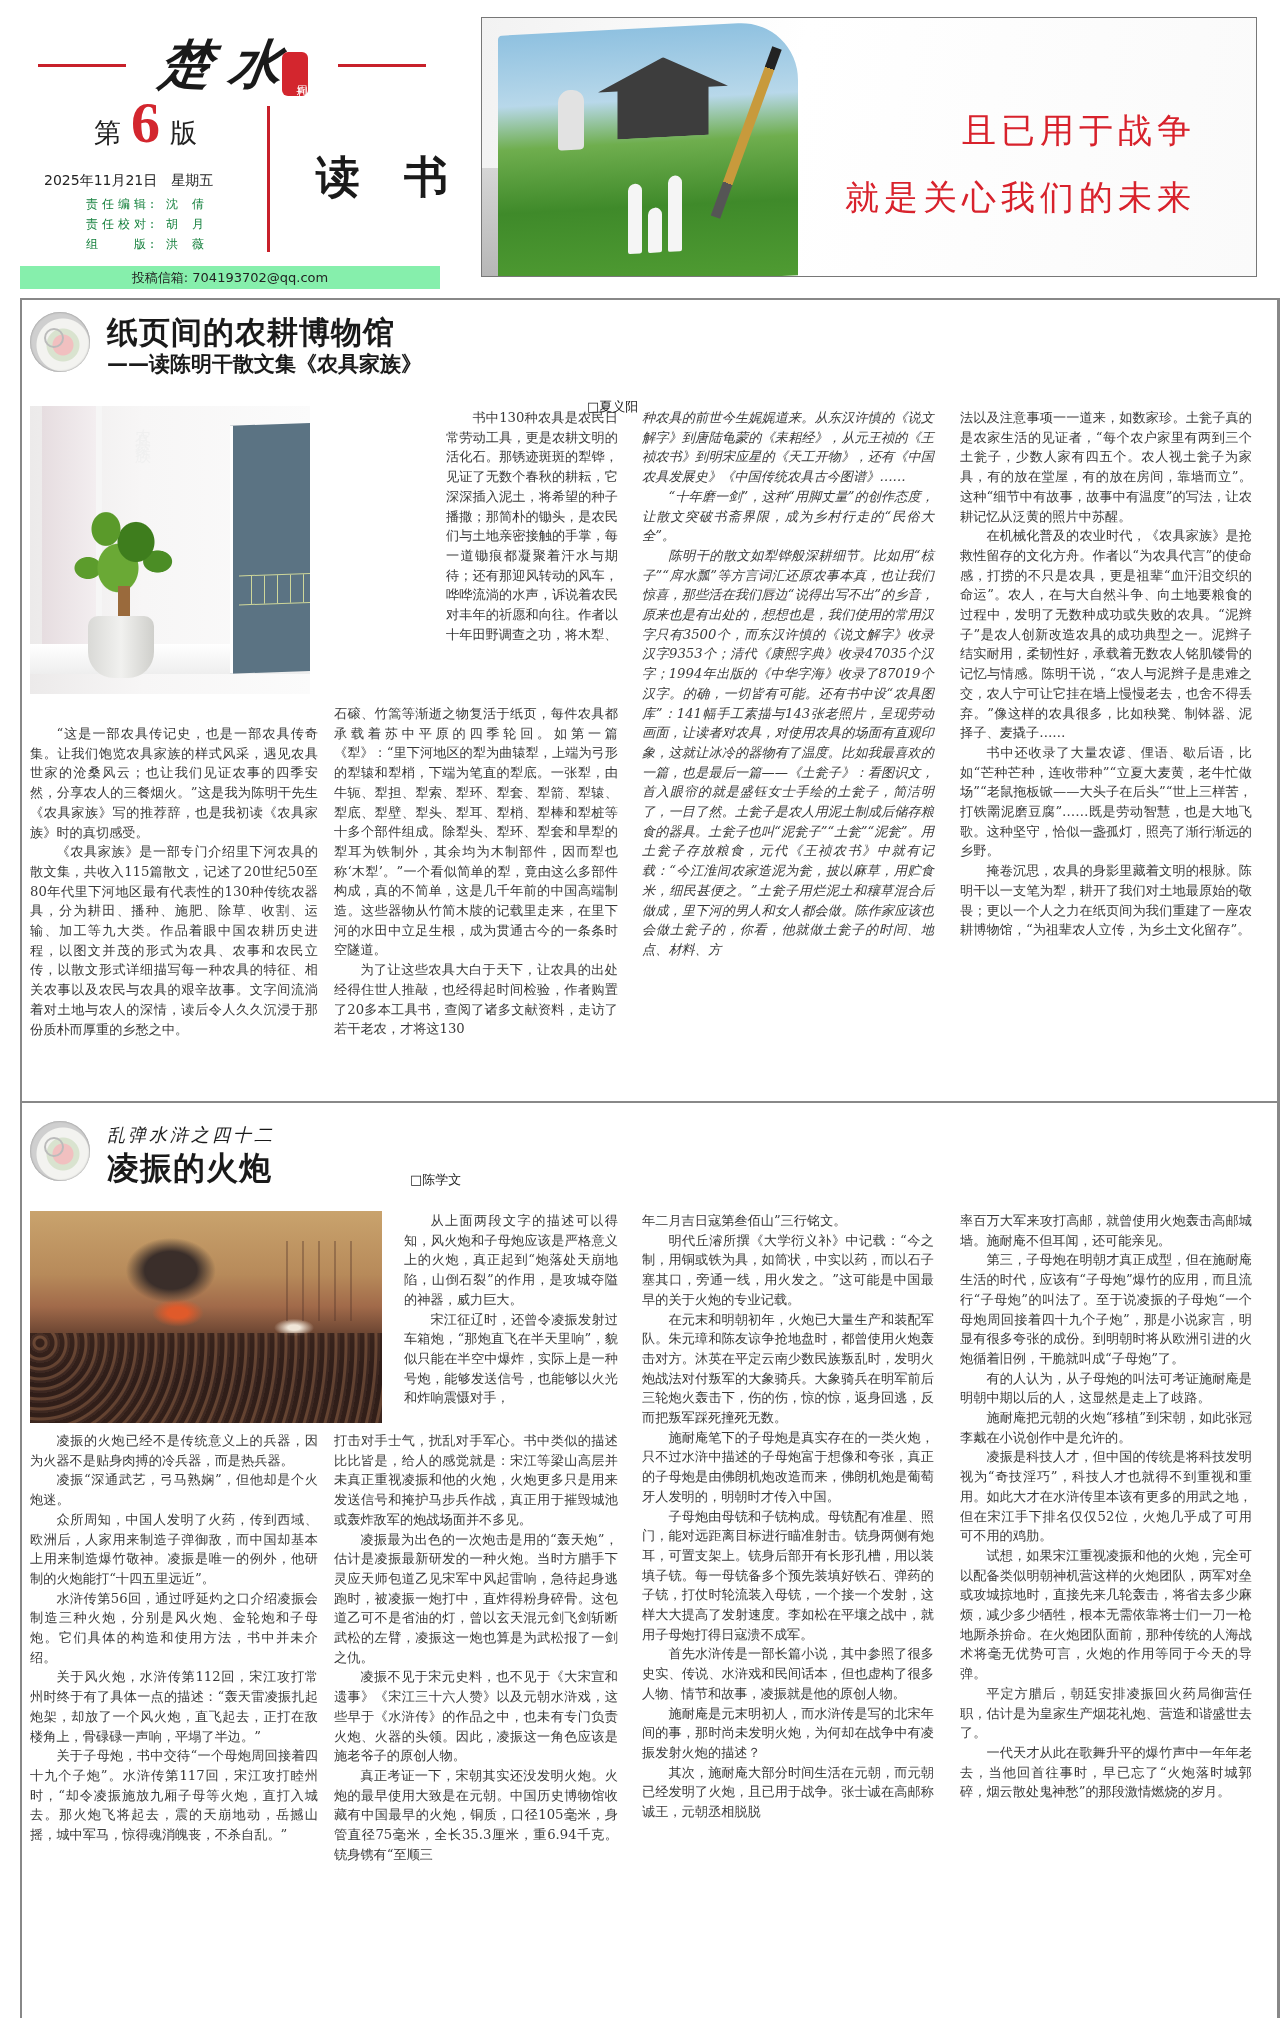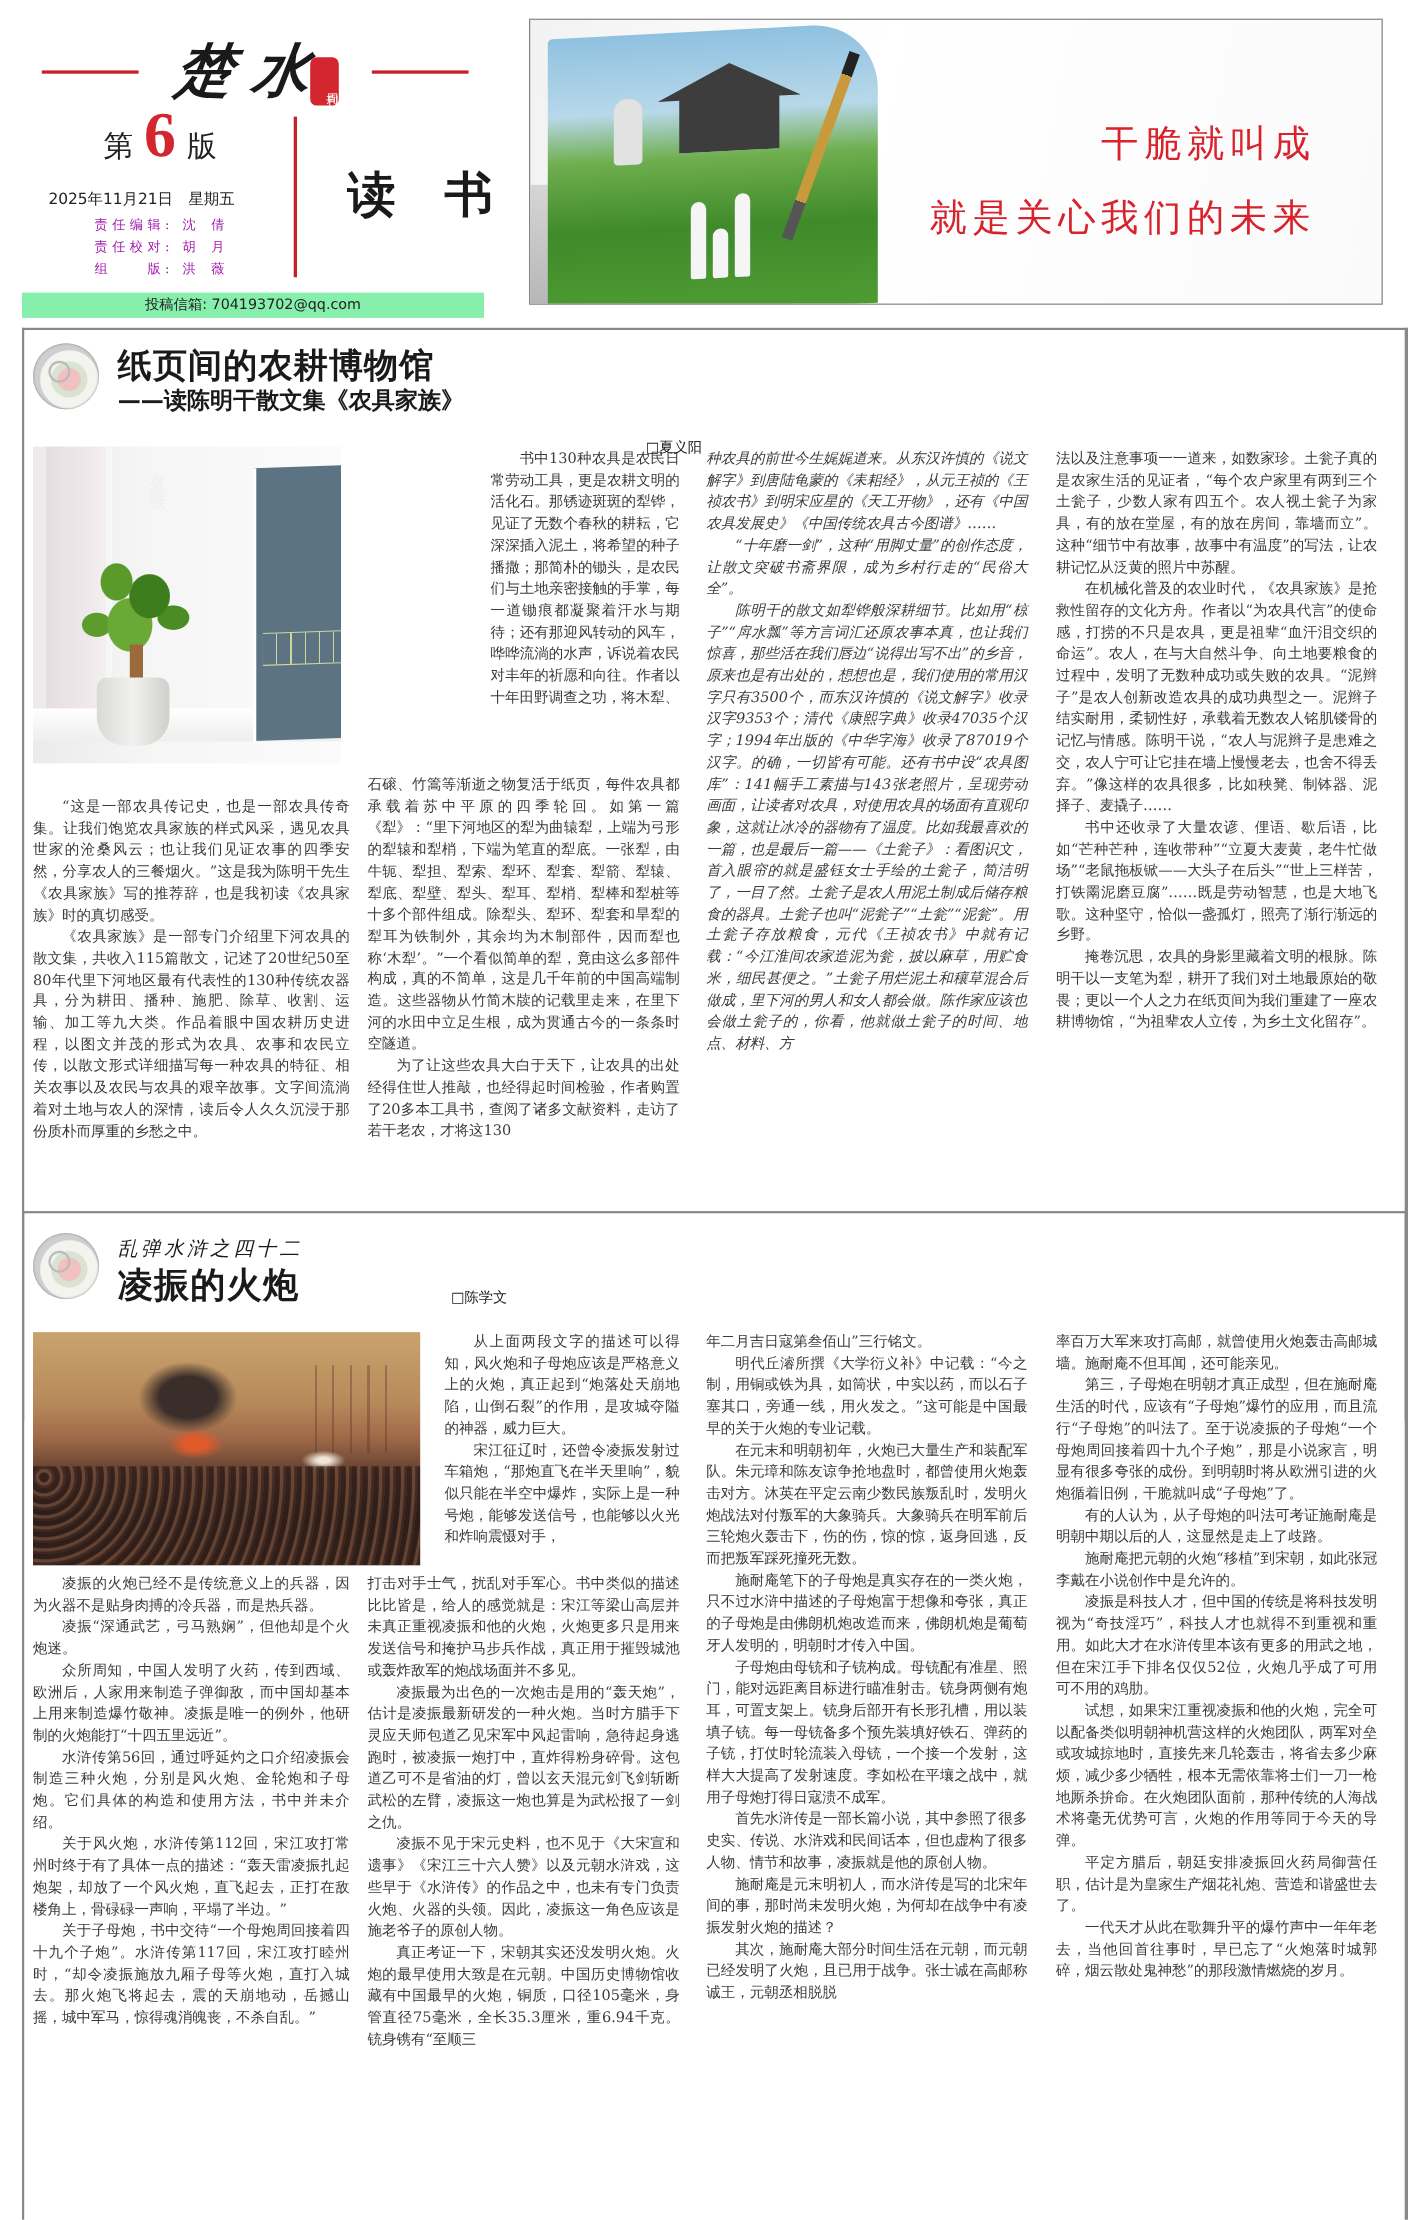--- a/index.html
+++ b/index.html
@@ -9,21 +9,21 @@
   
   .masthead { position: absolute; left: 20px; top: 0; width: 440px; height: 290px; }
   .mh-line { position: absolute; top: 64px; height: 3px; background: #c8202a; }
   .mh-line.left { left: 18px; width: 88px; }
   .mh-line.right { left: 318px; width: 88px; }
   .mh-logo { position: absolute; left: 140px; top: 30px; font-family: "DejaVu Serif", serif; font-size: 52px; font-style: italic; font-weight: bold; color: #1a1a1a; letter-spacing: 18px; transform: skewX(-8deg); }
   .mh-seal { position: absolute; left: 262px; top: 52px; width: 26px; height: 44px; background: #d3262e; border-radius: 6px; color: #fff; font-size: 11px; line-height: 14px; text-align: center; padding-top: 7px; writing-mode: vertical-rl; letter-spacing: 2px; }
   .mh-edition { position: absolute; left: 74px; top: 98px; font-family: "DejaVu Sans", sans-serif; font-size: 27px; color: #222; display: flex; align-items: baseline; }
   .mh-edition .num { font-family: "Liberation Serif", serif; font-size: 58px; font-weight: bold; color: #d3262e; margin: 0 10px; line-height: 50px; }
   .mh-date { position: absolute; left: 24px; top: 172px; font-family: "DejaVu Sans", sans-serif; font-size: 14px; color: #222; white-space: nowrap; }
-  .mh-staff { position: absolute; left: 66px; top: 194px; font-size: 12px; line-height: 20px; color: #a21caf; font-family: "DejaVu Serif", serif; }
+  .mh-staff { position: absolute; left: 66px; top: 194px; font-size: 12px; line-height: 20px; color: #15803d; font-family: "DejaVu Serif", serif; }
   .mh-staff .row { display: flex; }
   .mh-staff .role { width: 80px; letter-spacing: 4px; white-space: nowrap; }
   .mh-staff .nm { letter-spacing: 14px; white-space: nowrap; }
   .mh-vline { position: absolute; left: 247px; top: 106px; width: 3px; height: 146px; background: #c8202a; }
   .mh-section { position: absolute; left: 296px; top: 148px; font-family: "DejaVu Serif", serif; font-weight: bold; font-size: 44px; letter-spacing: 44px; color: #1a1a1a; white-space: nowrap; }
   .mh-email { position: absolute; left: 0px; top: 266px; width: 420px; height: 23px; background: #86efac; font-family: "DejaVu Sans", sans-serif; font-size: 13px; line-height: 23px; text-align: center; color: #222; }
 
   
   .banner { position: absolute; left: 481px; top: 17px; width: 776px; height: 260px; border: 1px solid #777; overflow: hidden;
     background: linear-gradient(100deg, #f2f2f2 0%, #ffffff 40%, #fafafa 100%); }
@@ -130,21 +130,21 @@
 <section class="banner">
   <div class="shadow"></div>
   <div class="scene">
     <div class="pavilion"></div>
     <div class="statue"></div>
     <div class="person" style="left:130px;height:70px;"></div>
     <div class="person" style="left:150px;height:45px;"></div>
     <div class="person" style="left:170px;height:76px;"></div>
   </div>
   <div class="brush"></div>
-  <div class="slogan l1">干脆就叫成</div>
+  <div class="slogan l1">且已用于战争</div>
   <div class="slogan l2">就是关心我们的未来</div>
 </section>
 
 <article class="frame a1">
   <div class="topline"></div>
   <div class="emblem" style="top:14px;"></div>
   <h1 class="headline main">纸页间的农耕博物馆</h1>
   <h2 class="headline sub">——读陈明干散文集《农具家族》</h2>
   <div class="byline">□夏义阳</div>
 

